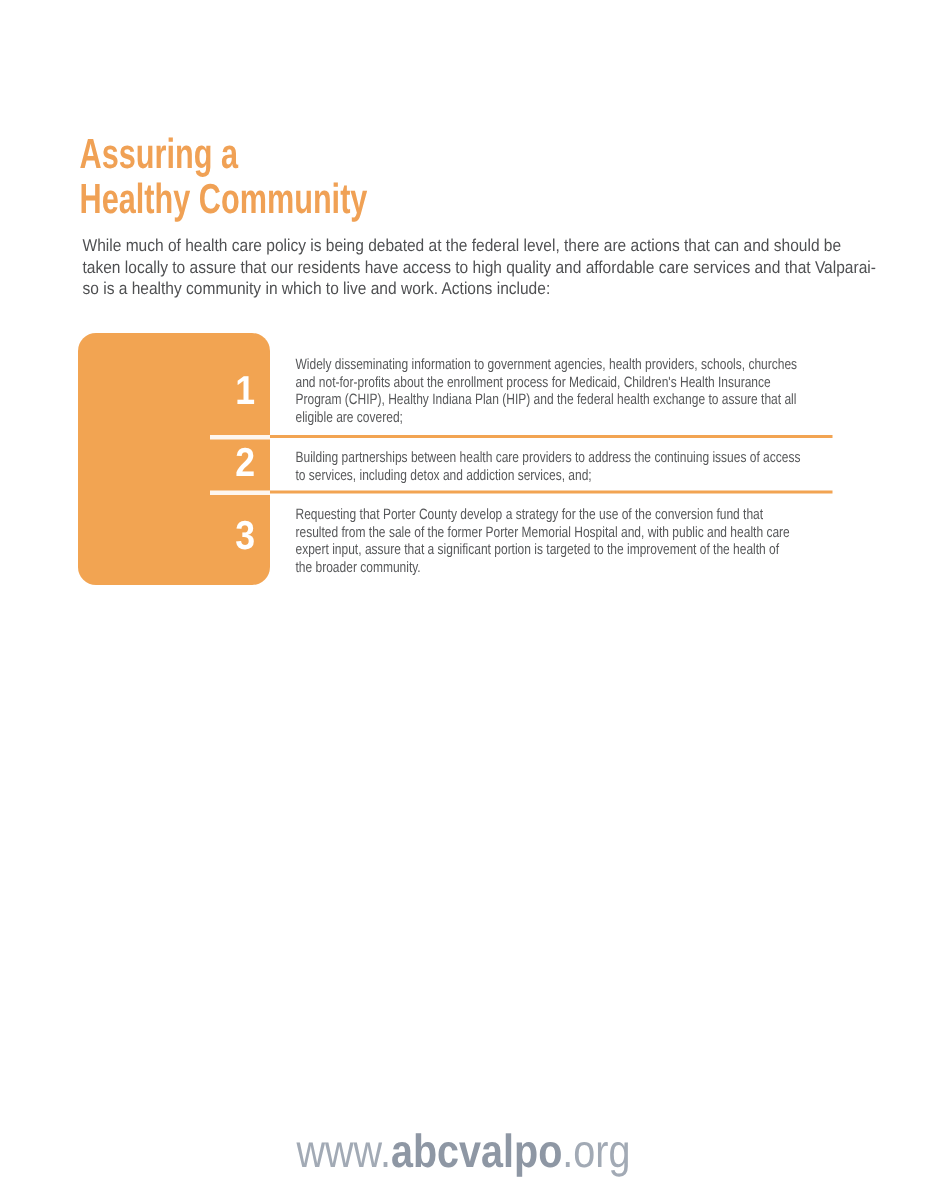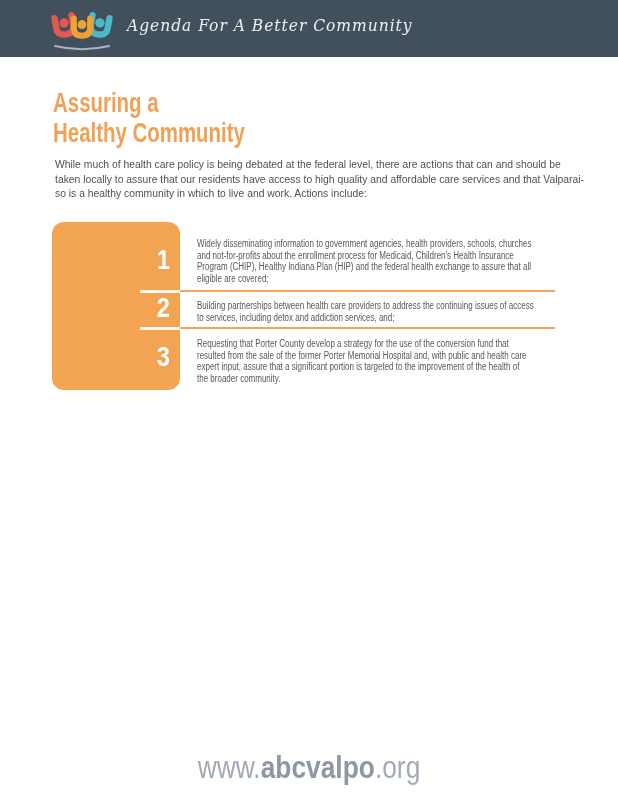--- a/index.html
+++ b/index.html
@@ -84,42 +84,20 @@
     white-space:nowrap;
   }
   .footer-url .bold{font-weight:bold;color:#8E97A4;}
   .footer-url .light{font-weight:normal;color:#A2AAB5;}
 </style>
 </head>
 <body>
 
 <div class="page">
 
-  <div class="header">
-    <svg class="logo" width="72" height="48" viewBox="-36 -24 72 48" aria-hidden="true">
-
-      <path d="M -27,16 Q 0,22.5 27,16" fill="none" stroke="#B7BEC5" stroke-width="2" stroke-linecap="round" opacity="0.9"></path>
-
-      <g transform="translate(-17,-2) rotate(-10)">
-        <path d="M -8.6,-11.5 L -8.6,-1.5 Q -8.6,6.5 0,6.5 Q 8.6,6.5 8.6,-1.5 L 8.6,-11.5" fill="none" stroke="#E2594E" stroke-width="6.4" stroke-linecap="round"></path>
-        <circle cx="0" cy="-5.2" r="4.7" fill="#E2594E"></circle>
-      </g>
-
-      <g transform="translate(17,-2) rotate(10)">
-        <path d="M -8.6,-11.5 L -8.6,-1.5 Q -8.6,6.5 0,6.5 Q 8.6,6.5 8.6,-1.5 L 8.6,-11.5" fill="none" stroke="#4CB9CA" stroke-width="6.4" stroke-linecap="round"></path>
-        <circle cx="0" cy="-5.2" r="4.7" fill="#4CB9CA"></circle>
-      </g>
-
-      <g transform="translate(0,-0.5) scale(0.95)">
-        <path d="M -8.6,-11.5 L -8.6,-1.5 Q -8.6,6.5 0,6.5 Q 8.6,6.5 8.6,-1.5 L 8.6,-11.5" fill="none" stroke="#F0A131" stroke-width="6.4" stroke-linecap="round"></path>
-        <circle cx="0" cy="-5.2" r="4.7" fill="#F0A131"></circle>
-      </g>
-    </svg>
-    <div class="brand-script">Agenda For A Better Community</div>
-  </div>
 
   <h1 class="page-title">Assuring a
 Healthy Community</h1>
 
   <div class="intro">While much of health care policy is being debated at the federal level, there are actions that can and should be
 taken locally to assure that our residents have access to high quality and affordable care services and that Valparai-
 so is a healthy community in which to live and work.  Actions include:</div>
 
   <div class="action-box"></div>
 

